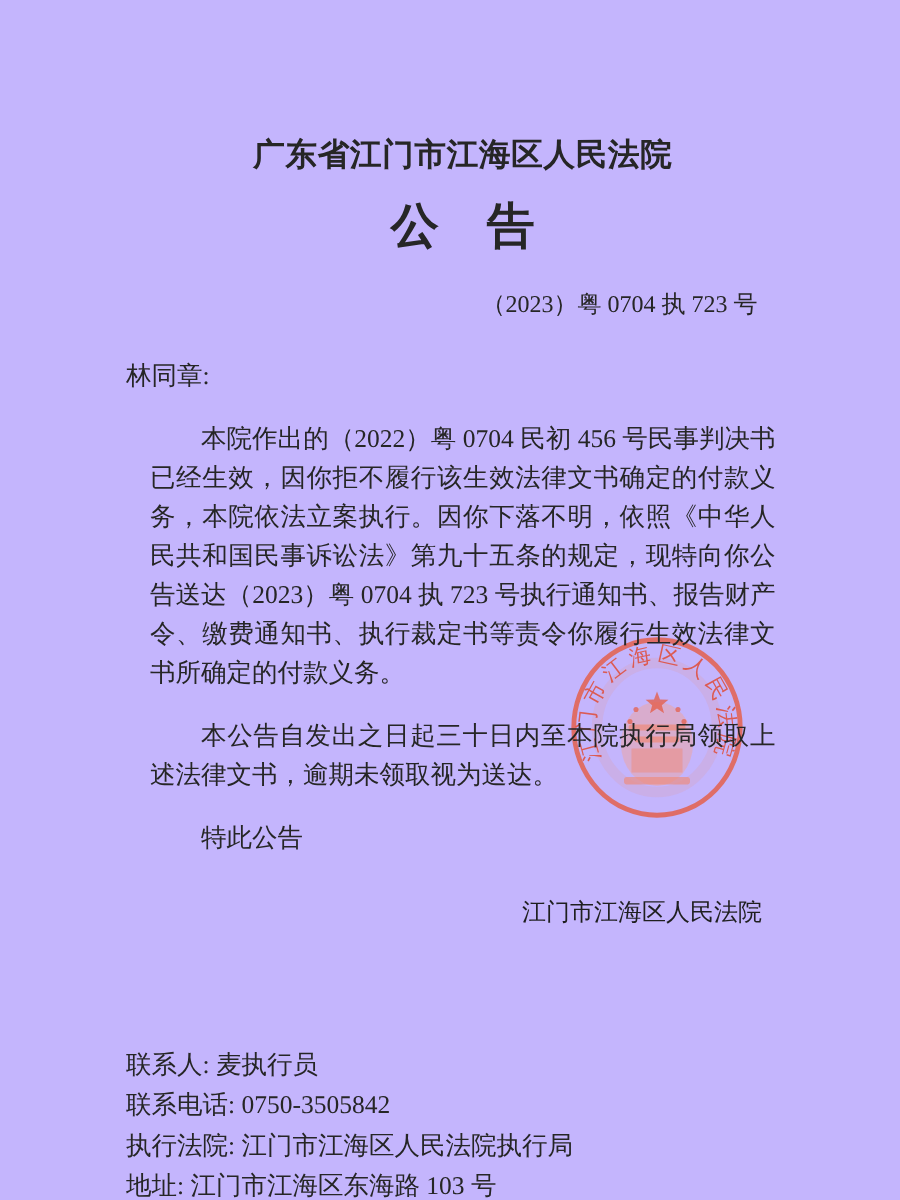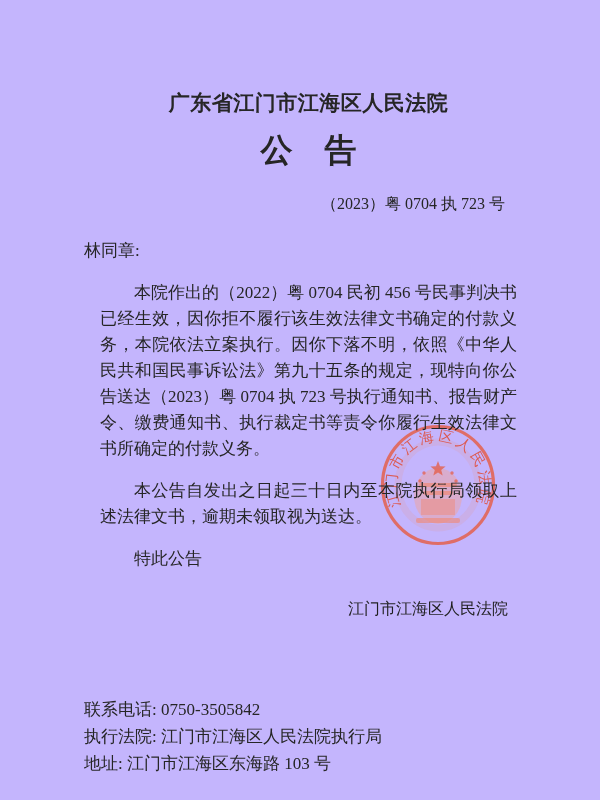--- a/index.html
+++ b/index.html
@@ -101,20 +101,21 @@
 
     <p class="para">本院作出的（2022）粤 0704 民初 456 号民事判决书已经生效，因你拒不履行该生效法律文书确定的付款义务，本院依法立案执行。因你下落不明，依照《中华人民共和国民事诉讼法》第九十五条的规定，现特向你公告送达（2023）粤 0704 执 723 号执行通知书、报告财产令、缴费通知书、执行裁定书等责令你履行生效法律文书所确定的付款义务。</p>
 
     <p class="para">本公告自发出之日起三十日内至本院执行局领取上述法律文书，逾期未领取视为送达。</p>
 
     <p class="para closing">特此公告</p>
 
     <div class="date-line">江门市江海区人民法院</div>
 
     <div class="contact">
+      <div class="contact-line">联系人: 麦执行员</div>
       <div class="contact-line">联系电话: 0750-3505842</div>
       <div class="contact-line">执行法院: 江门市江海区人民法院执行局</div>
       <div class="contact-line">地址: 江门市江海区东海路 103 号</div>
     </div>
   </div>
 
   <div class="seal">
     <svg width="118" height="124" viewBox="0 0 118 124" xmlns="http://www.w3.org/2000/svg">
 
       <ellipse cx="59" cy="62" rx="55.5" ry="58.5" fill="none" stroke="#e4604c" stroke-width="3.2" opacity="0.85"></ellipse>

